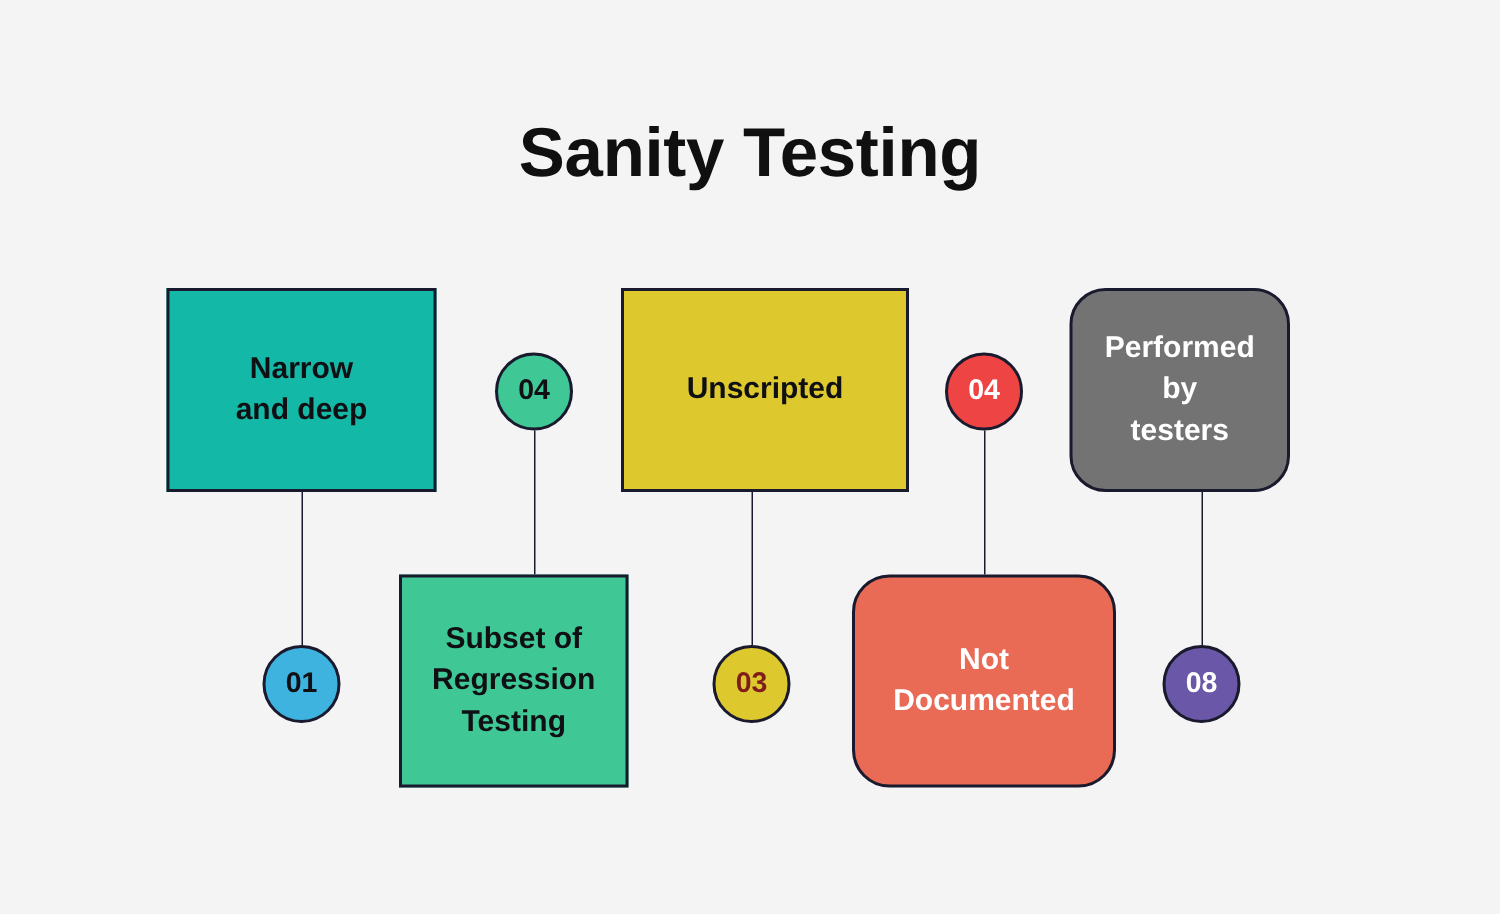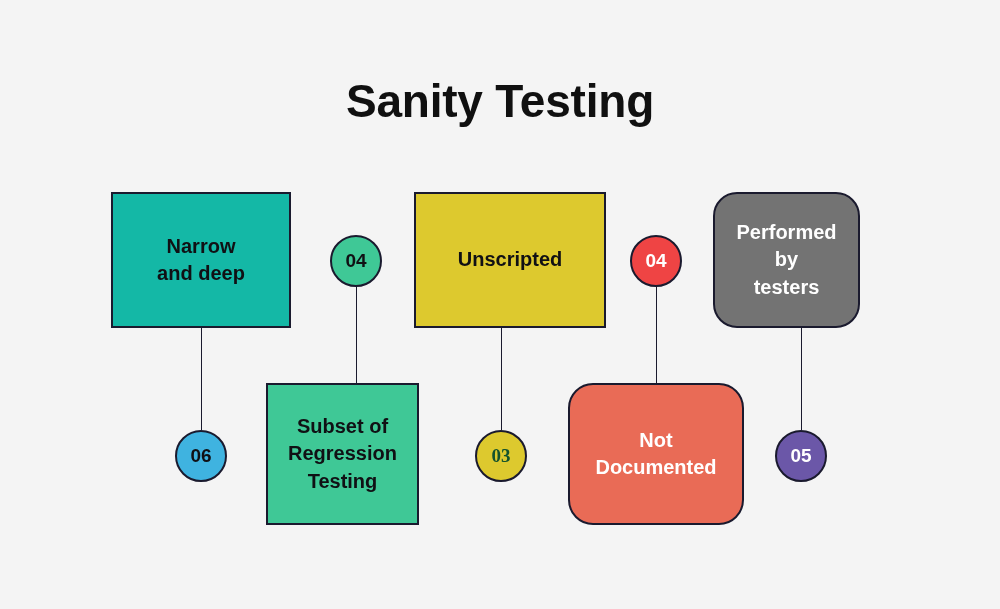--- a/index.html
+++ b/index.html
@@ -82,28 +82,28 @@
     <span style="color: rgb(16, 16, 20);">Unscripted</span>
   </div>
   <div class="node-box" style="left: 568px; top: 383px; width: 176px; height: 142px; background: rgb(233, 107, 86); border-color: rgb(26, 26, 46); border-radius: 25px;">
     <span style="color: rgb(255, 255, 255);">Not<br>Documented</span>
   </div>
   <div class="node-box" style="left: 713px; top: 192px; width: 147px; height: 136px; background: #737373; border-color: rgb(26, 26, 46); border-radius: 24px;">
     <span style="color: rgb(255, 255, 255);">Performed by<br>testers</span>
   </div>
 
   <div class="node-circle" style="left: 175px; top: 430px; width: 52px; height: 52px; background: rgb(63, 179, 224); border-color: rgb(26, 26, 46); color: rgb(16, 16, 20);">
-    <span>06</span>
+    <span>01</span>
   </div>
   <div class="node-circle" style="left: 330px; top: 235px; width: 52px; height: 52px; background: rgb(63, 200, 150); border-color: rgb(26, 26, 46); color: rgb(16, 16, 20);">
     <span>04</span>
   </div>
-  <div class="node-circle" style="left: 475px; top: 430px; width: 52px; height: 52px; background: rgb(221, 201, 46); border-color: rgb(26, 26, 46); color: #14532d; font-family: Liberation Serif, serif;">
+  <div class="node-circle" style="left: 475px; top: 430px; width: 52px; height: 52px; background: rgb(221, 201, 46); border-color: rgb(26, 26, 46); color: #7f1d1d;">
     <span>03</span>
   </div>
   <div class="node-circle" style="left: 630px; top: 235px; width: 52px; height: 52px; background: #ef4444; border-color: rgb(26, 26, 46); color: rgb(255, 255, 255);">
     <span>04</span>
   </div>
   <div class="node-circle" style="left: 775px; top: 430px; width: 52px; height: 52px; background: rgb(107, 87, 168); border-color: rgb(26, 26, 46); color: rgb(255, 255, 255);">
-    <span>05</span>
+    <span>08</span>
   </div>
 
 </div>
 
 </body></html>

